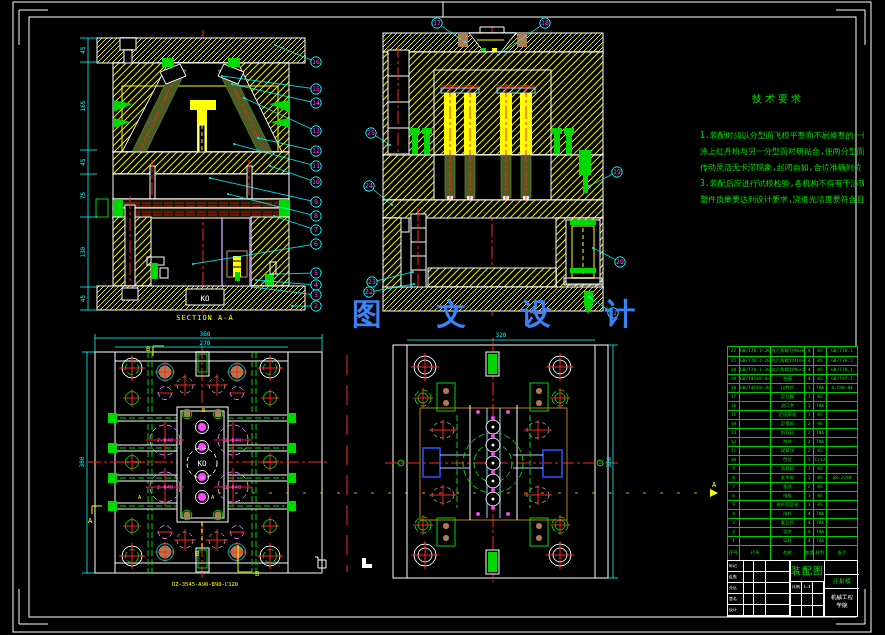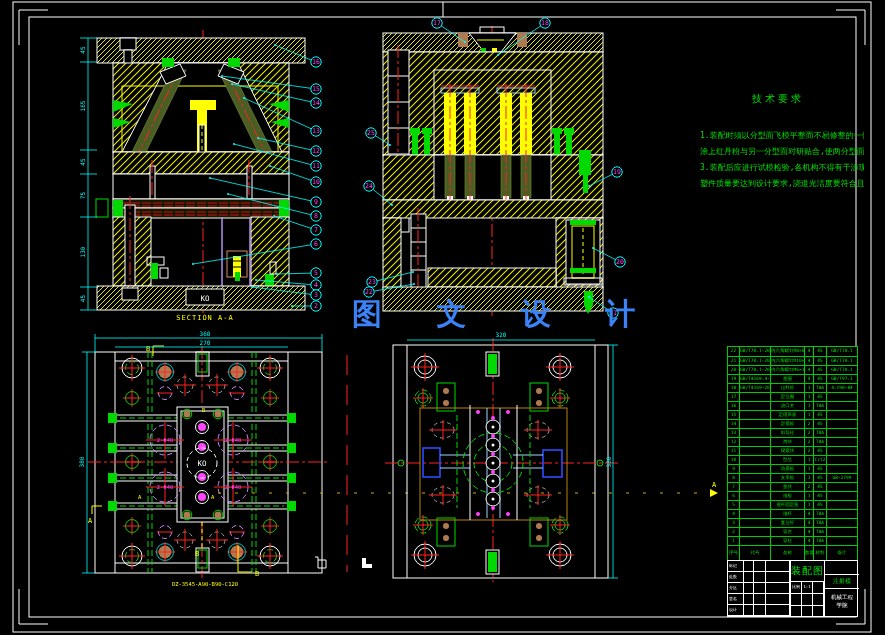--- a/index.html
+++ b/index.html
@@ -726,20 +726,21 @@
         </g>
       </g>
 </svg>
 
 
 <div id="techreq">
   <div class="tr-title">技术要求</div>
   <div id="tr-lines">
         <div class="tr-line">1.装配时须以分型面飞模平整而不易修整的一侧作为基准,</div>
         <div class="tr-line">涂上红丹粉与另一分型面对研贴合,使两分型面能合模吻合</div>
+        <div class="tr-line">传动灵活无卡滞现象,起闭自如,合位准确到位</div>
         <div class="tr-line">3.装配后应进行试模检验,各机构不得有干涉现象,</div>
         <div class="tr-line">塑件质量要达到设计要求,浇道光洁度要符合且不得</div>
       </div>
 </div>
 
 
 <div id="watermark">图 文 设 计</div>
 
 
 <div id="bom">

